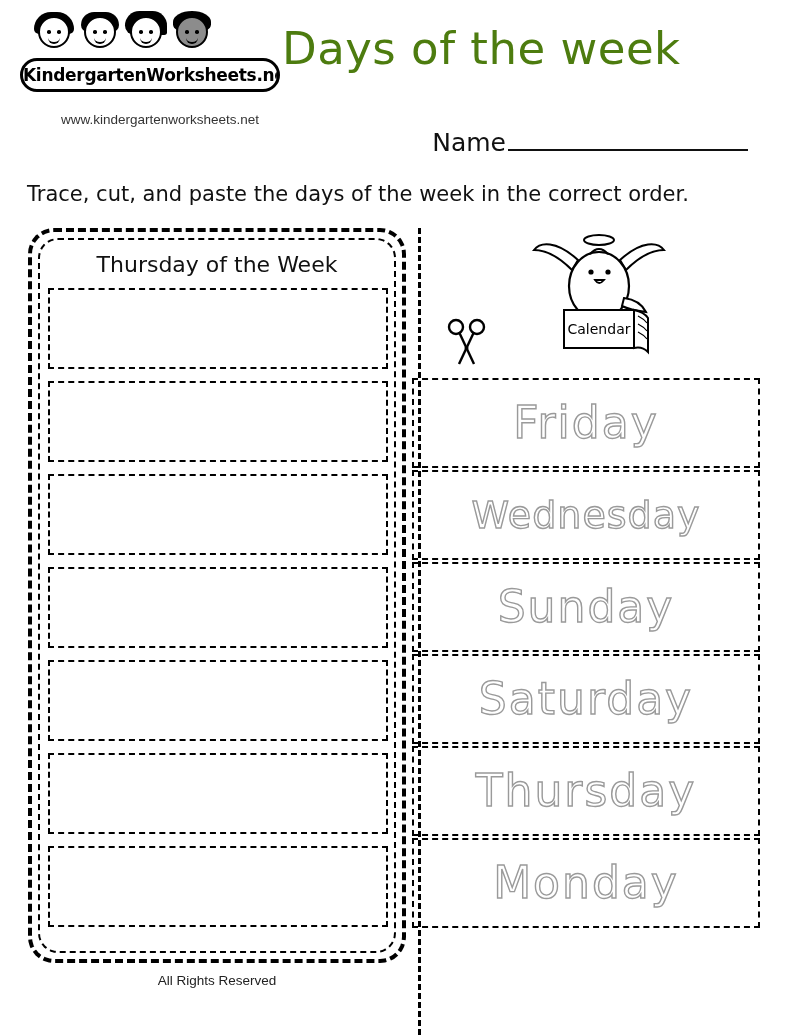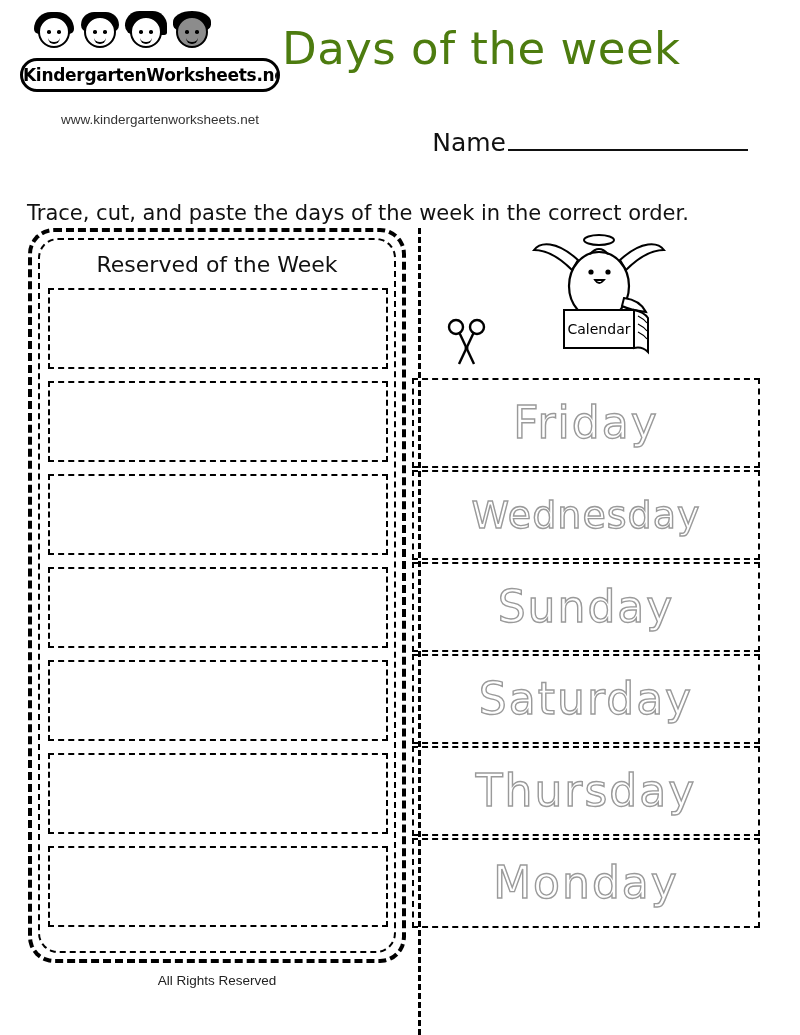--- a/index.html
+++ b/index.html
@@ -141,21 +141,21 @@
   .name-line .blank {
     display: inline-block;
     width: 240px;
     border-bottom: 2px solid #111;
     height: 19px;
     margin-left: 2px;
   }
 
   .instructions {
     position: absolute;
-    top: 201px;
+    top: 182px;
     left: 0;
     width: 716px;
     text-align: center;
     font-size: 21px;
     font-family: "DejaVu Sans", sans-serif;
     color: #111111;
   }
 
   
   .paste-panel {
@@ -324,21 +324,21 @@
   <div class="name-line">
     <span>Name</span><span class="blank"></span>
   </div>
 </div>
 
 <div class="instructions">Trace, cut, and paste the days of the week in the correct order.</div>
 
 <div class="paste-panel">
   <div class="paste-panel-inner"></div>
 </div>
-<div class="panel-heading">Reserved of the Week</div>
+<div class="panel-heading">Thursday of the Week</div>
 
 <div class="paste-slots">
   <div class="paste-slot"></div>
   <div class="paste-slot"></div>
   <div class="paste-slot"></div>
   <div class="paste-slot"></div>
   <div class="paste-slot"></div>
   <div class="paste-slot"></div>
   <div class="paste-slot"></div>
 </div>

